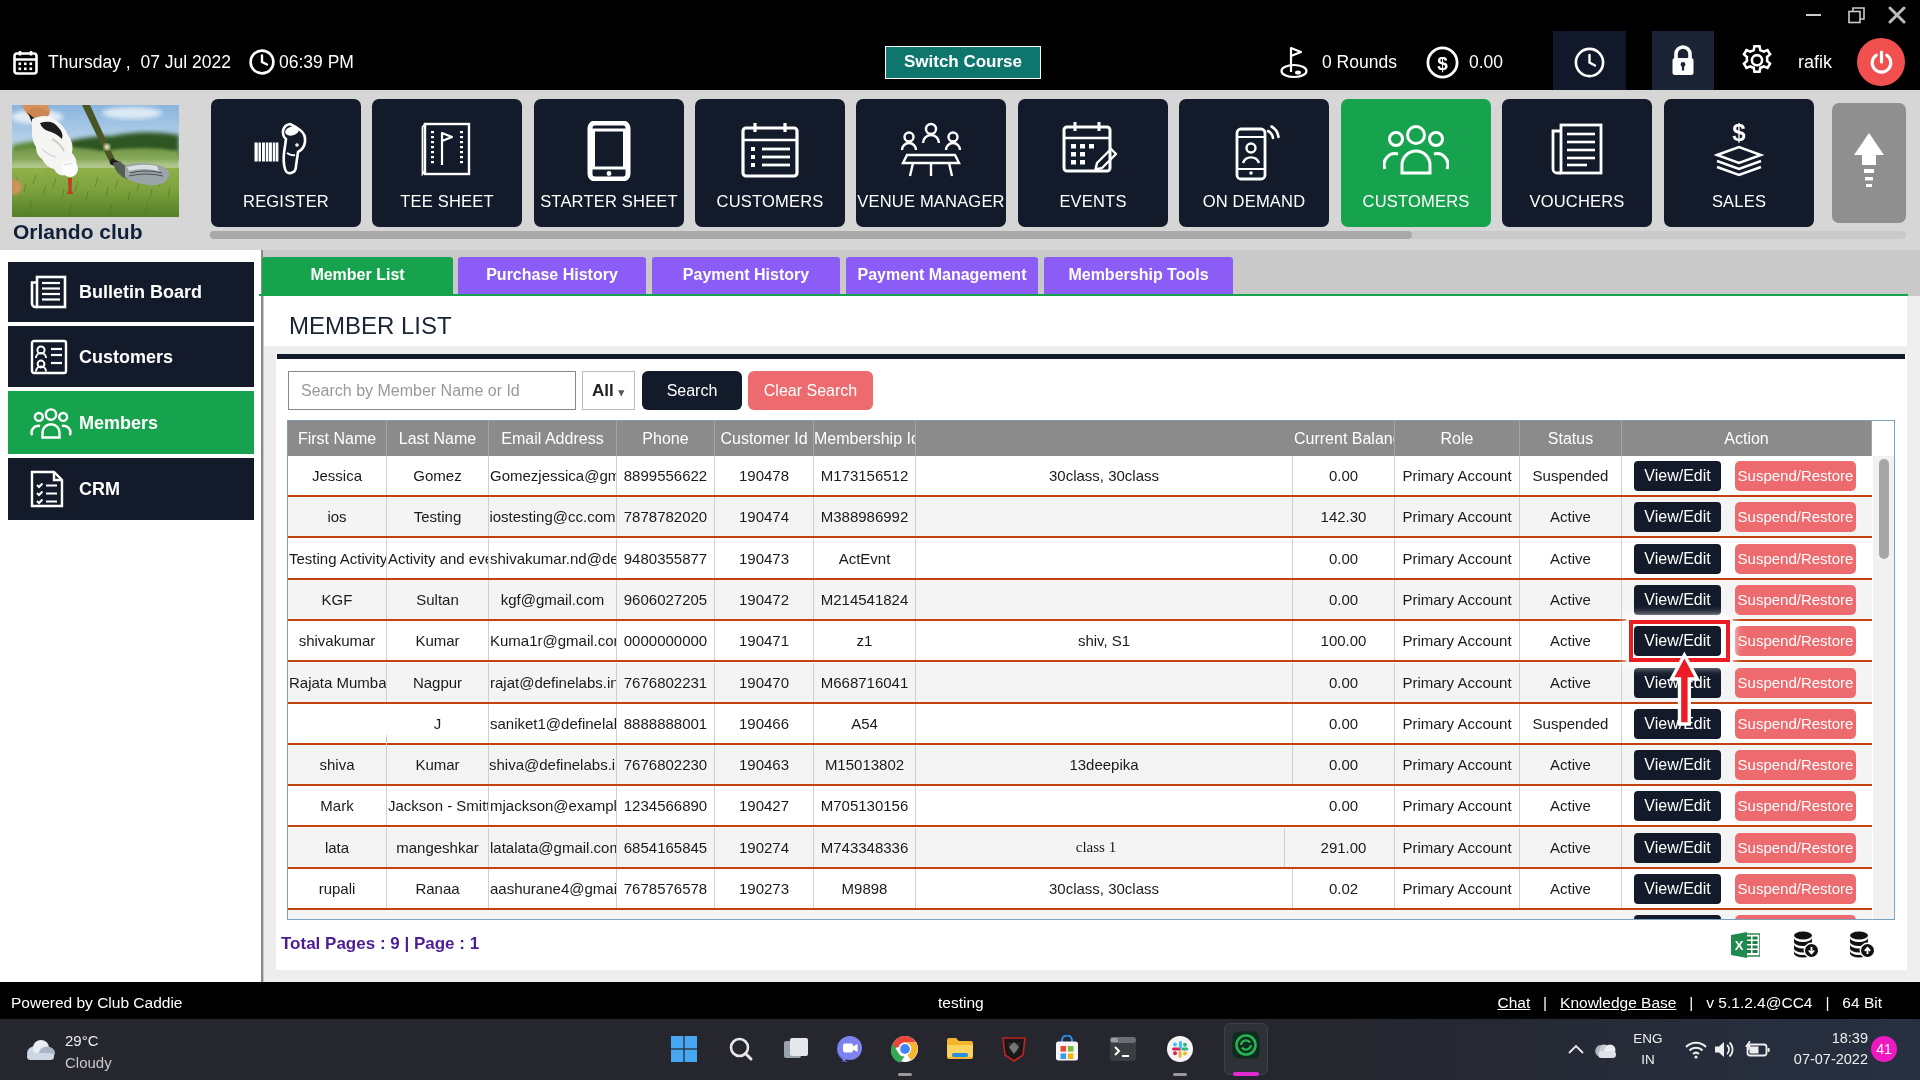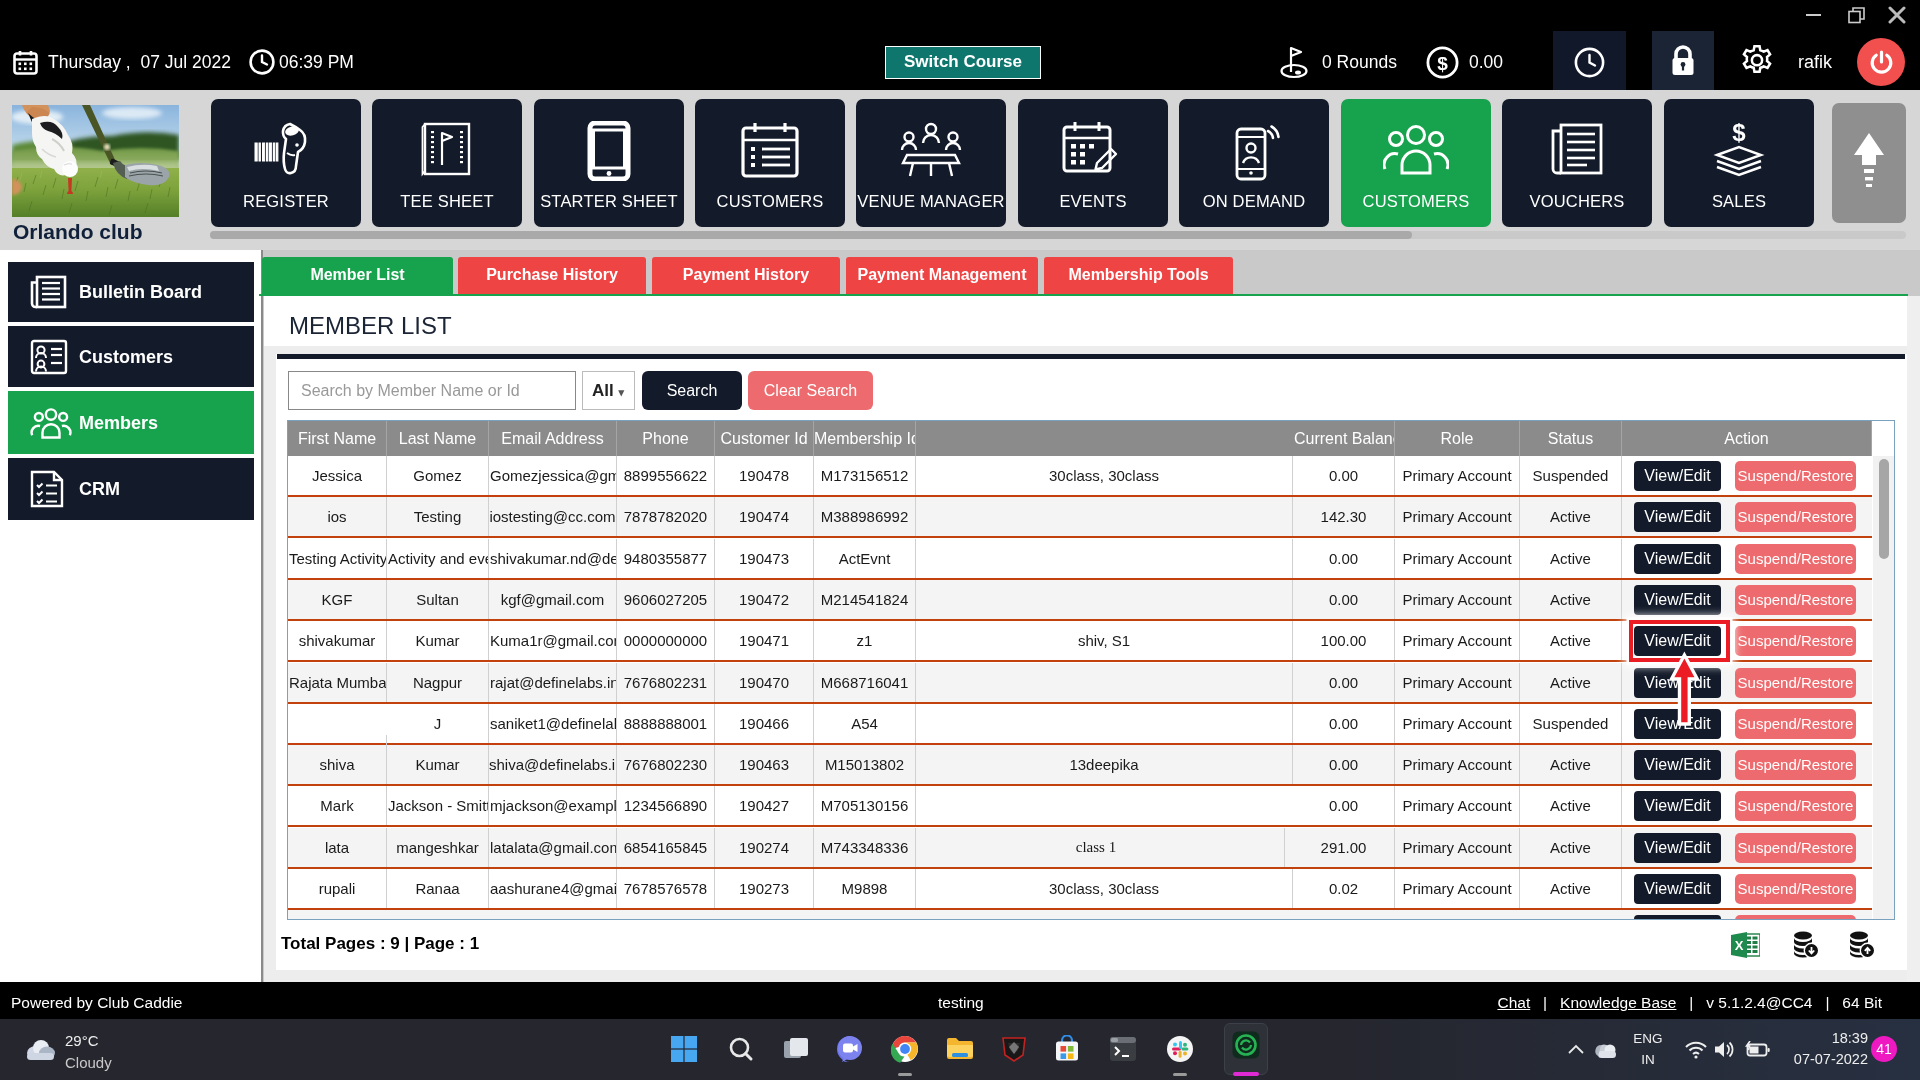--- a/index.html
+++ b/index.html
@@ -29,21 +29,21 @@
 #hscroll .thumb { position:absolute; left:0; top:0; width:1202px; height:8px; background:#a9a9a9; border-radius:4px; }
 
 #main { position:absolute; left:0; top:250px; width:1920px; height:732px; background:#c9c9c9; }
 #sidebarbg { position:absolute; left:0; top:0; width:261px; height:732px; background:#fff; }
 #sidediv { position:absolute; left:261px; top:0; width:1.5px; height:732px; background:#8a8a8a; }
 .sitem { position:absolute; left:8px; width:246px; background:#131a29; color:#fff; }
 .sitem .lbl { position:absolute; left:71px; top:50%; transform:translateY(-50%); font-size:18px; font-weight:bold; }
 .sitem svg { position:absolute; left:22px; top:50%; transform:translateY(-50%); }
 .sitem.green { background:#17a34d; }
 
-.tab { position:absolute; top:7px; height:38px; background:#ef4444; color:#fff; font-size:16px; font-weight:bold; text-align:center; border-radius:3px 3px 0 0; }
+.tab { position:absolute; top:7px; height:38px; background:#8b5cf6; color:#fff; font-size:16px; font-weight:bold; text-align:center; border-radius:3px 3px 0 0; }
 .tab span { display:inline-block; margin-top:9px; }
 .tab.green { background:#17a34d; }
 #greenline { position:absolute; left:259px; top:44px; width:1649px; height:2px; background:#17a34d; }
 #whiteband { position:absolute; left:264px; top:46px; width:1643px; height:50px; background:#fff; }
 #heading { position:absolute; left:289px; top:62px; font-size:24px; color:#1b2435; }
 #grayband { position:absolute; left:264px; top:96px; width:1643px; height:8px; background:#ededed; }
 #leftstrip { position:absolute; left:264px; top:104px; width:12px; height:616px; background:#ededed; }
 #rightstrip { position:absolute; left:1907px; top:46px; width:13px; height:686px; background:#efefef; }
 #botstrip { position:absolute; left:264px; top:720px; width:1643px; height:12px; background:#ededed; }
 #whitepanel { position:absolute; left:276px; top:104px; width:1631px; height:616px; background:#fff; }
@@ -59,21 +59,21 @@
 .th { position:absolute; top:0; height:35px; color:#fff; font-size:16px; text-align:center; line-height:35px; border-right:1px solid #a5a5a5; overflow:hidden; white-space:nowrap; }
 .row { position:absolute; left:0; width:1584px; height:41px; border-bottom:2px solid #c2410c; }
 .row.alt { background:#f4f4f4; }
 .td { position:absolute; top:0; height:100%; font-size:15px; color:#1a1a1a; text-align:center; line-height:39px; border-right:1px solid #d0d0d0; overflow:hidden; white-space:nowrap; }
 .btn-ve { position:absolute; left:1346px; top:5px; width:87px; height:30px; background:#131a29; border-radius:4px; color:#fff; font-size:16px; text-align:center; line-height:30px; }
 .btn-sr { position:absolute; left:1447px; top:5px; width:121px; height:30px; background:#ed6b6e; border-radius:5px; color:#fff; font-size:15px; text-align:center; line-height:30px; }
 #vscroll { position:absolute; left:1585px; top:35px; width:22px; height:465px; background:#f1f1f1; }
 #vscroll .thumb { position:absolute; left:6px; top:3px; width:10px; height:100px; background:#a6a6a6; border-radius:5px; }
 
 #redrect { position:absolute; left:1629px; top:370px; width:101px; height:42px; border:4.5px solid #ec1c24; box-shadow:0 0 0 2.5px rgba(255,255,255,0.95), 0 0 8px 5px rgba(255,255,255,0.8); z-index:5; }
-#totalpages { position:absolute; left:281px; top:684px; font-size:17px; font-weight:bold; color:#000000; }
+#totalpages { position:absolute; left:281px; top:684px; font-size:17px; font-weight:bold; color:#4c1d95; }
 
 #footer { position:absolute; left:0; top:982px; width:1920px; height:37px; background:#000; color:#fff; font-size:15.5px; }
 
 #taskbar { position:absolute; left:0; top:1019px; width:1920px; height:61px; background:linear-gradient(90deg,#25262e 0%,#25262e 70%,#273041 100%); }
 </style>
 </head>
 <body>
 <div id="titlebar">
   <div id="hdrdate">Thursday ,&nbsp; 07 Jul 2022</div>
   <div id="hdrtime">06:39 PM</div>

